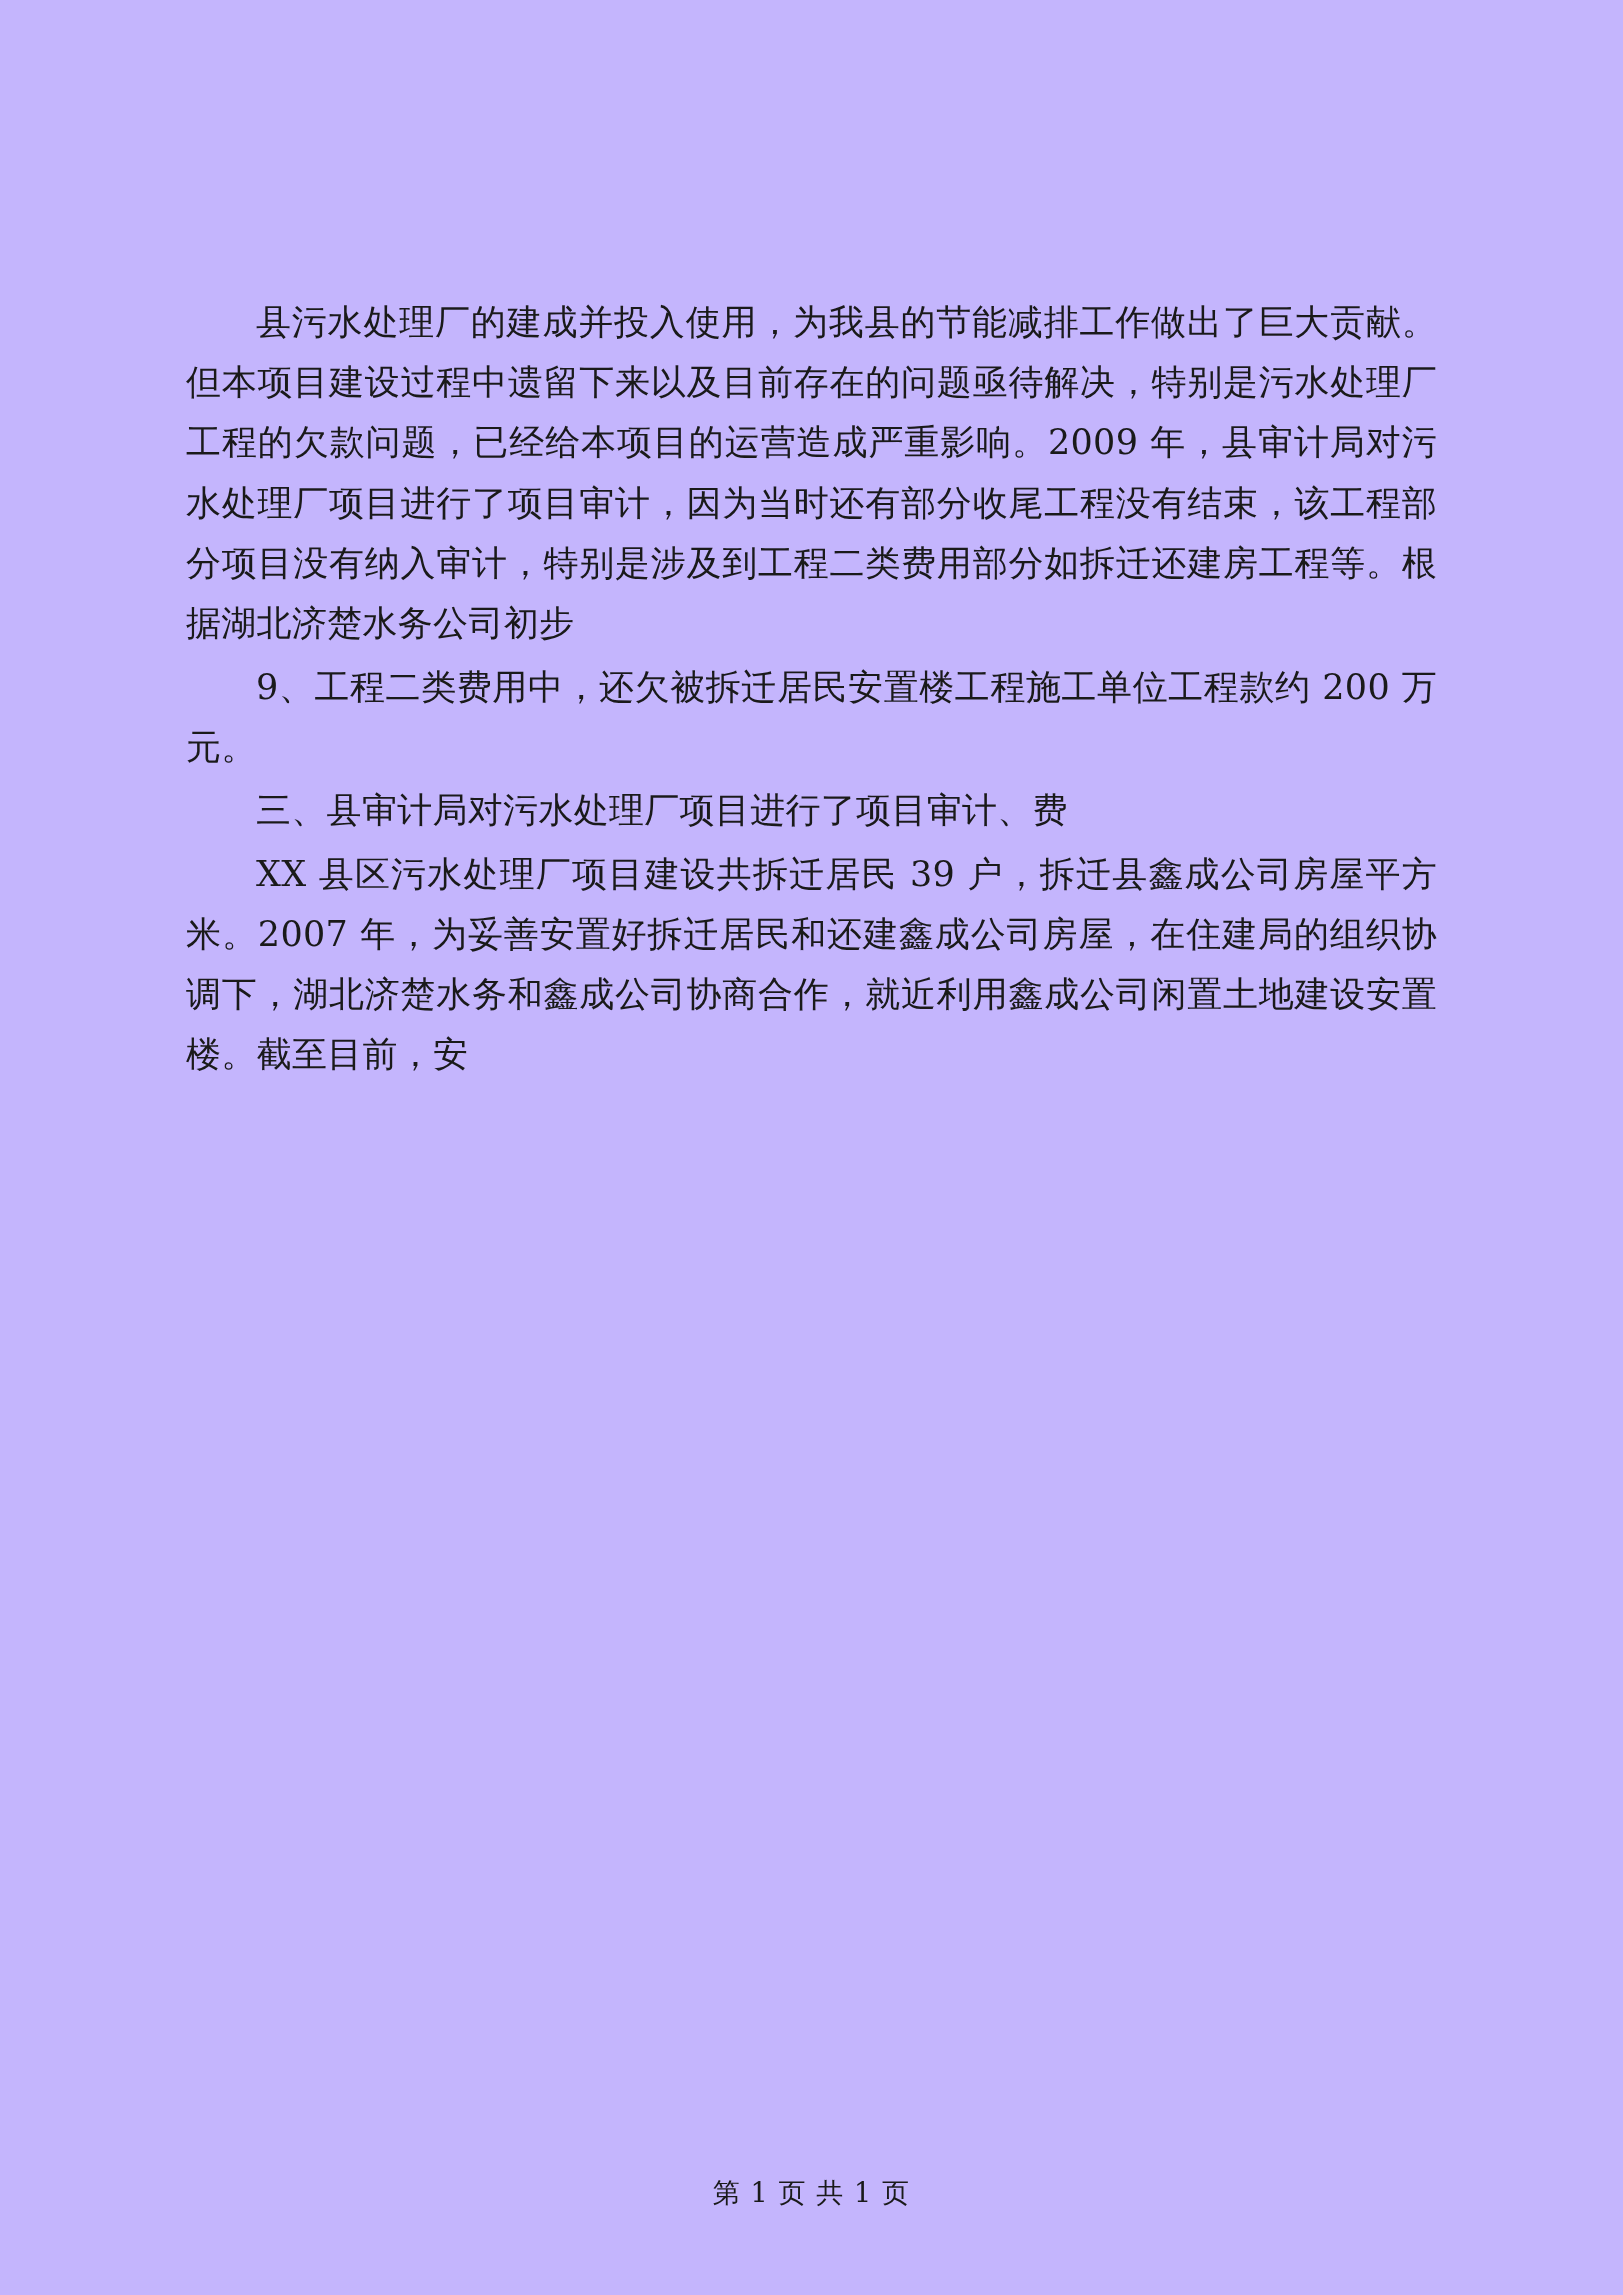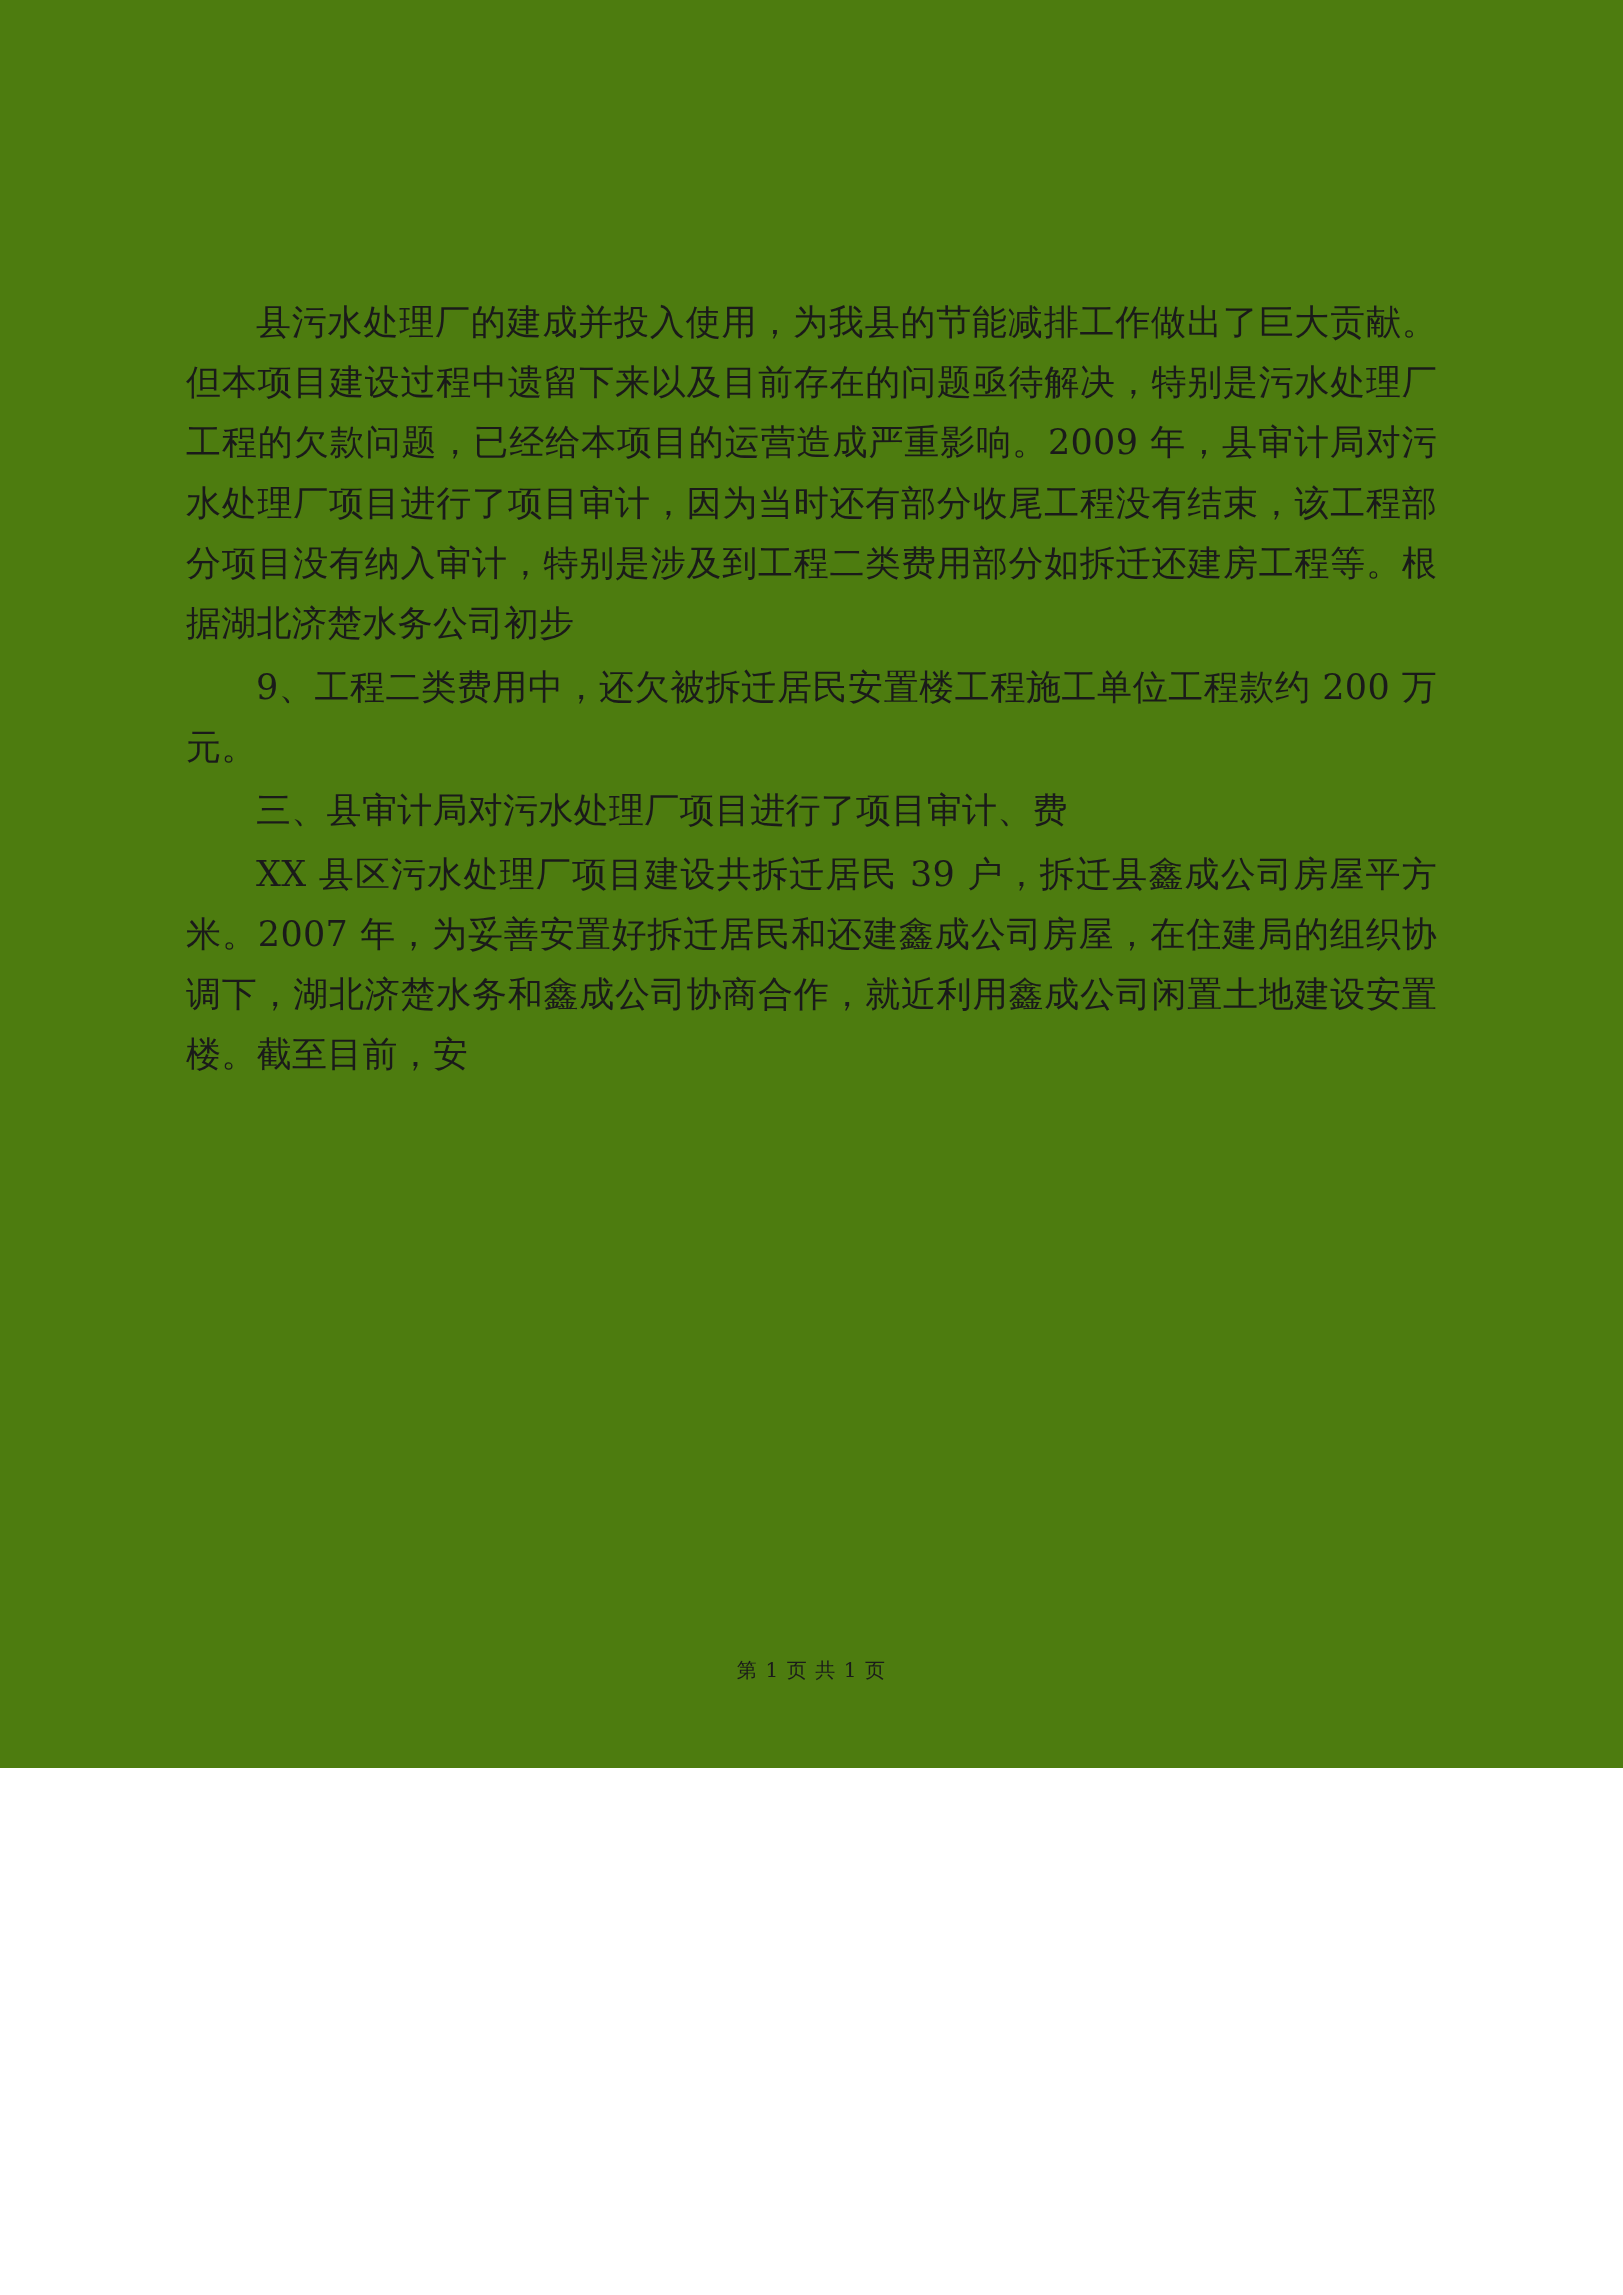--- a/index.html
+++ b/index.html
@@ -13,22 +13,22 @@
     font-family: "DejaVu Serif", "Liberation Serif", serif;
     color: #1a1a1a;
     position: relative;
     overflow: hidden;
   }
   .page {
     position: absolute;
     top: 0;
     left: 0;
     width: 1623px;
-    height: 1768px;
-    background: #4d7c0f;
+    height: 2295px;
+    background: #c4b5fd;
     box-sizing: border-box;
     padding: 292px 185px 0 185px;
   }
   .doc-body {
     width: 1251px;
     margin: 0 auto;
   }
   .para {
     font-size: 35px;
     line-height: 1.72;
@@ -38,21 +38,21 @@
     margin: 0 0 3.4px 0;
     letter-spacing: 0.3px;
     word-break: break-all;
   }
   .footer {
     position: absolute;
     left: 0;
     right: 0;
     bottom: 84px;
     text-align: center;
-    font-size: 20px;
+    font-size: 27px;
     letter-spacing: 1.1px;
     color: #1a1a1a;
   }
 </style>
 </head>
 <body>
 
 <div class="page">
   <div class="doc-body">
     <p class="para">县污水处理厂的建成并投入使用，为我县的节能减排工作做出了巨大贡献。但本项目建设过程中遗留下来以及目前存在的问题亟待解决，特别是污水处理厂工程的欠款问题，已经给本项目的运营造成严重影响。2009 年，县审计局对污水处理厂项目进行了项目审计，因为当时还有部分收尾工程没有结束，该工程部分项目没有纳入审计，特别是涉及到工程二类费用部分如拆迁还建房工程等。根据湖北济楚水务公司初步</p>

